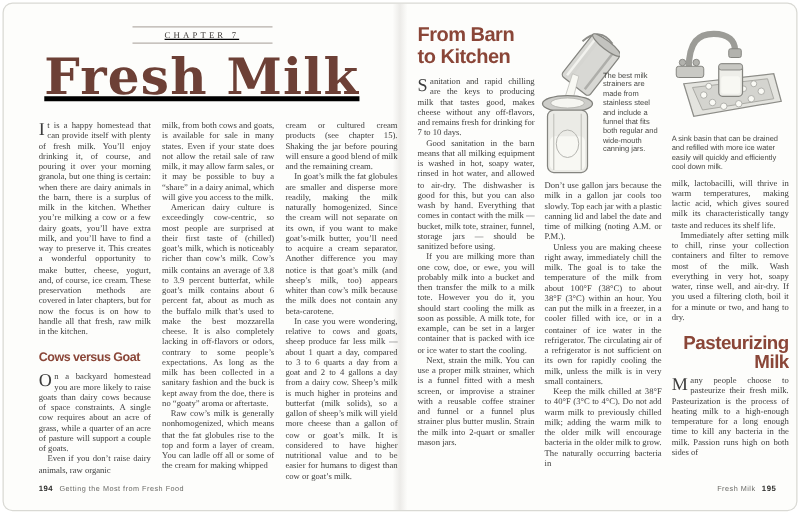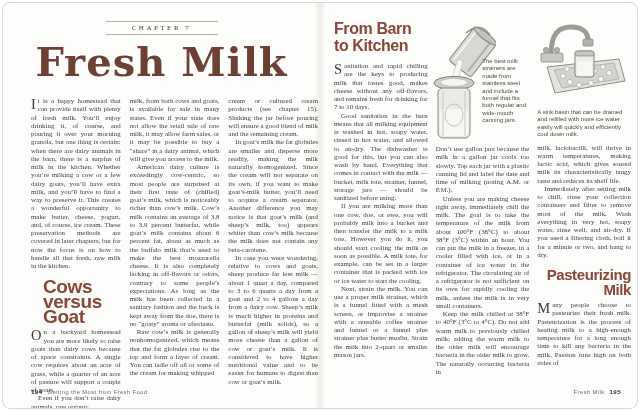--- a/index.html
+++ b/index.html
@@ -1,38 +1,38 @@
 <!DOCTYPE html>
 <html><head>
 <meta charset="utf-8">
 <style>
   * { margin:0; padding:0; box-sizing:border-box; }
   html,body { width:640px; height:411px; background:#ffffff; font-family:"Liberation Serif",serif; }
   .spread { position:absolute; left:2px; top:2px; width:636px; height:407px;
-            background:#fdfdfb; border:1px solid #d9d9d4; border-radius:8px; overflow:hidden; display:flex; }
+            background:#fdfdfb; border:1px solid #d9d9d4; border-radius:8px; overflow:hidden; display:flex;text-decoration:underline; }
   .page { width:50%; position:relative; }
   .gutter { position:absolute; left:50%; top:0; bottom:0; width:12px; transform:translateX(-50%);
             background:linear-gradient(90deg, rgba(0,0,0,0) 0%, rgba(90,80,70,0.10) 50%, rgba(0,0,0,0) 100%); }
 
   
   .chapter-label { margin:18px auto 0; width:112px; text-align:center; font-size:7px; letter-spacing:2.5px;
                    color:#3f3b38; border-top:1px solid #b6b0aa; border-bottom:1px solid #b6b0aa; padding:2px 0; }
   .book-title { margin-top:3px; text-align:center; font-family:"DejaVu Serif",serif; font-weight:bold;
                 font-size:40px; letter-spacing:1px; color:#6d4036; }
 
   
   .cols { position:absolute; display:flex; }
   .cols.lp { left:28px; top:94px; width:287px; gap:9px; }
   .cols.rp { left:14px; top:16px; width:297px; gap:8px; }
   .col { flex:1; min-width:0; }
   p.body { font-size:6.9px; line-height:8.25px; color:#3c3c3c; text-align:justify; hyphens:none; }
   p.body.indent { text-indent:7px; }
   .dropcap { float:left; font-size:14.5px; line-height:12.5px; padding:1px 2px 0 0; color:#3c3c3c; }
-  h2.sec { font-family:"Liberation Sans",sans-serif; font-weight:bold; font-size:19px; line-height:15px;
-           letter-spacing:-0.4px; color:#8a4638; margin:9px 12px 4px; }
+  h2.sec { font-family:"Liberation Sans",sans-serif; font-weight:bold; font-size:10px; line-height:15px;
+           letter-spacing:-0.4px; color:#8a4638; margin:9px 0 4px; }
   h2.sec.rp-head { font-size:16px; line-height:16.5px; margin:2px 0 8px; width:84px; }
   h2.sec.pasteur { font-size:15px; margin:8px 0 4px;text-align:right; }
 
   
   .figure { position:relative; }
   .fig-strainer { height:126px; }
   .fig-strainer svg { position:absolute; left:-4px; top:0; }
   .caption { font-family:"Liberation Sans",sans-serif; font-size:6px; line-height:7.4px; color:#4a4a46; }
   .cap-strainer { position:absolute; right:0; top:39px; width:47px; }
   .fig-sink { height:88px; }

